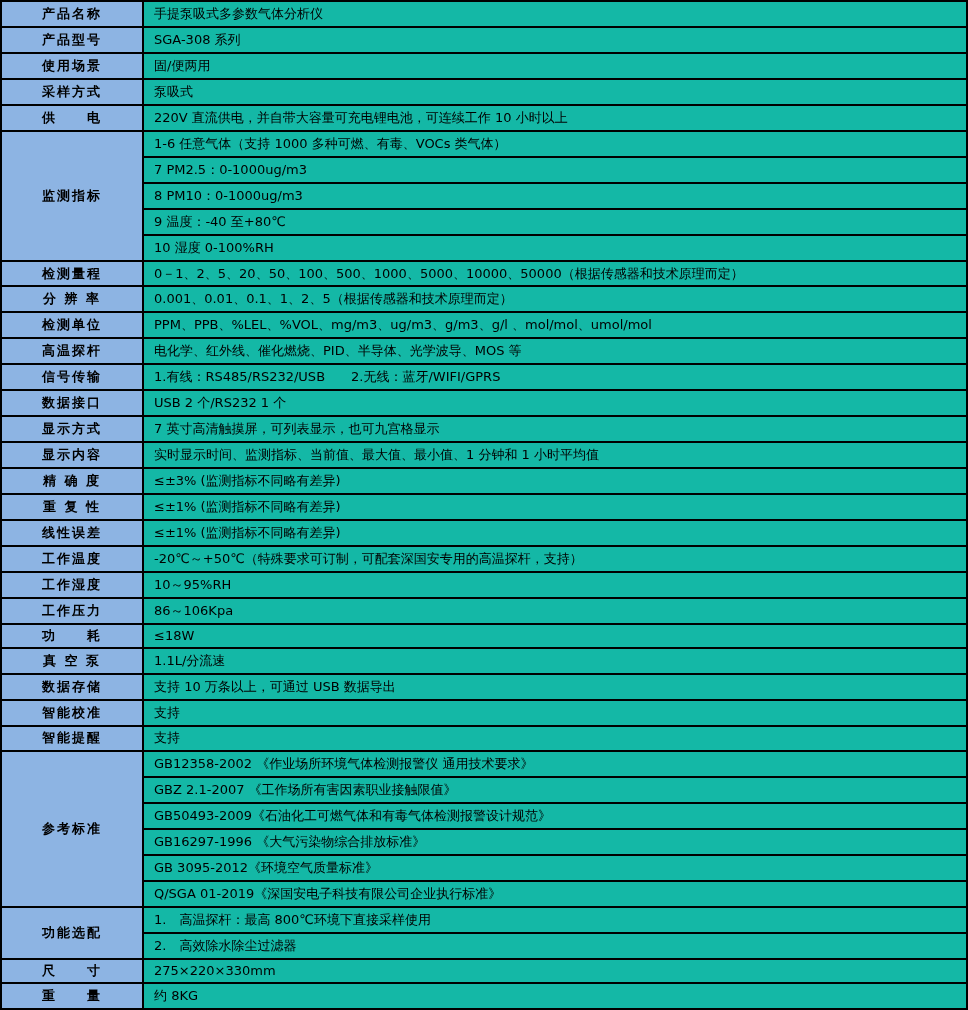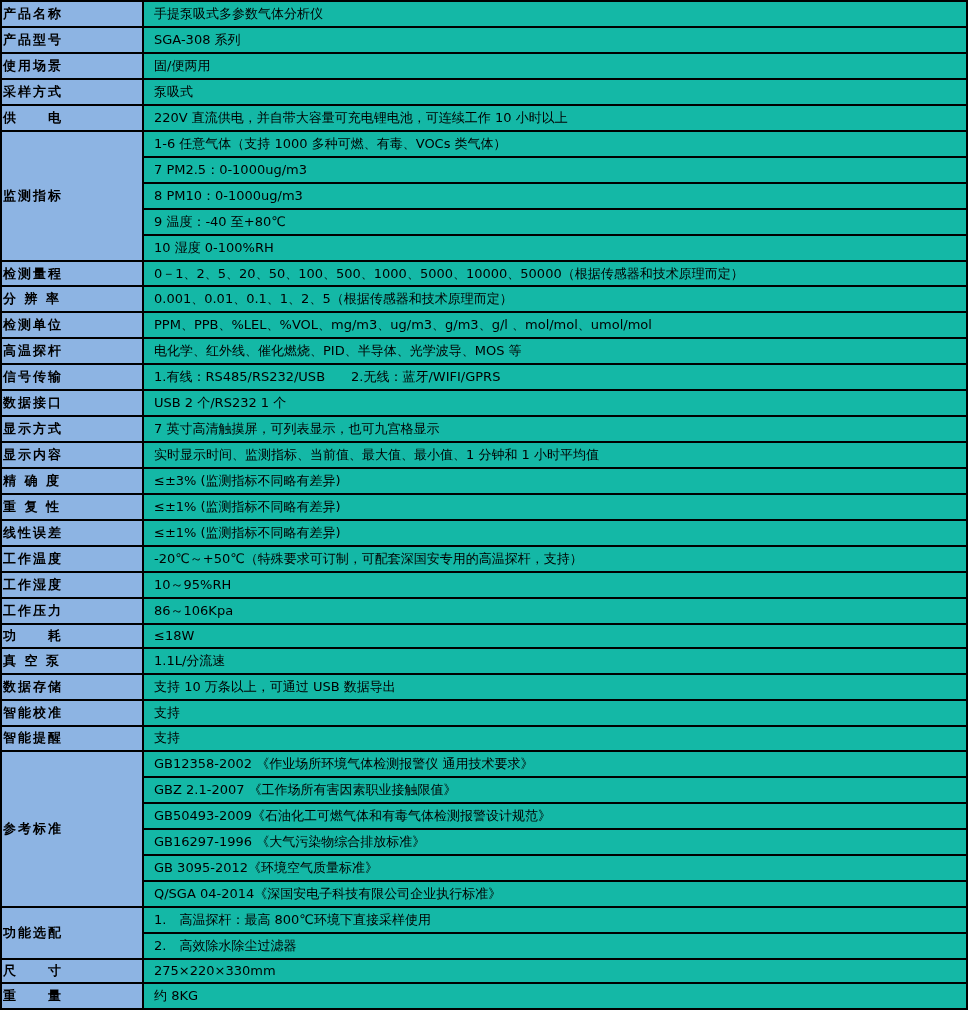--- a/index.html
+++ b/index.html
@@ -22,21 +22,21 @@
     border: 2px solid #000000;
     font-size: 13px;
     color: #000000;
     overflow: hidden;
     white-space: nowrap;
   }
   td.label {
     width: 138px;
     background: #8DB4E3;
     font-weight: bold;
-    text-align: left;
+    text-align: center;
     vertical-align: middle;
     letter-spacing: 2px;
     font-size: 13.5px;
   }
   td.value {
     background: #14b8a6;
     vertical-align: middle;
     padding: 2px 6px 2px 10px;
   }
 </style>
@@ -172,21 +172,21 @@
       <tr>
         <td class="value">GB50493-2009《石油化工可燃气体和有毒气体检测报警设计规范》</td>
       </tr>
       <tr>
         <td class="value">GB16297-1996 《大气污染物综合排放标准》</td>
       </tr>
       <tr>
         <td class="value">GB 3095-2012《环境空气质量标准》</td>
       </tr>
       <tr>
-        <td class="value">Q/SGA 04-2014《深国安电子科技有限公司企业执行标准》</td>
+        <td class="value">Q/SGA 01-2019《深国安电子科技有限公司企业执行标准》</td>
       </tr>
 
       <tr>
         <td class="label" rowspan="2">功能选配</td>
         <td class="value">1.　高温探杆：最高 800℃环境下直接采样使用</td>
       </tr>
       <tr>
         <td class="value">2.　高效除水除尘过滤器</td>
       </tr>
 

